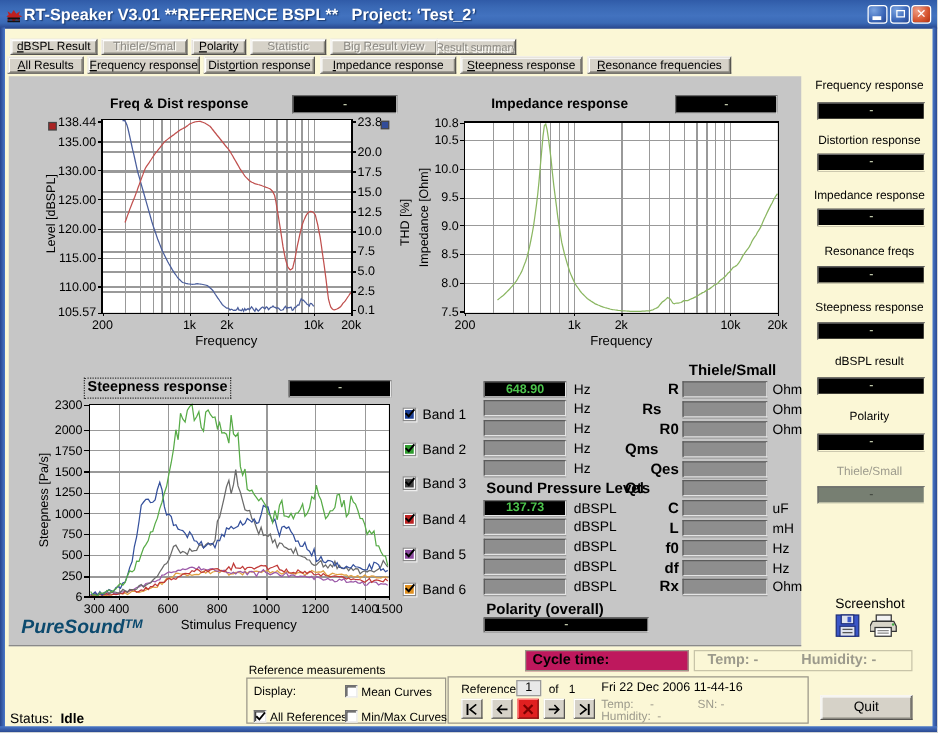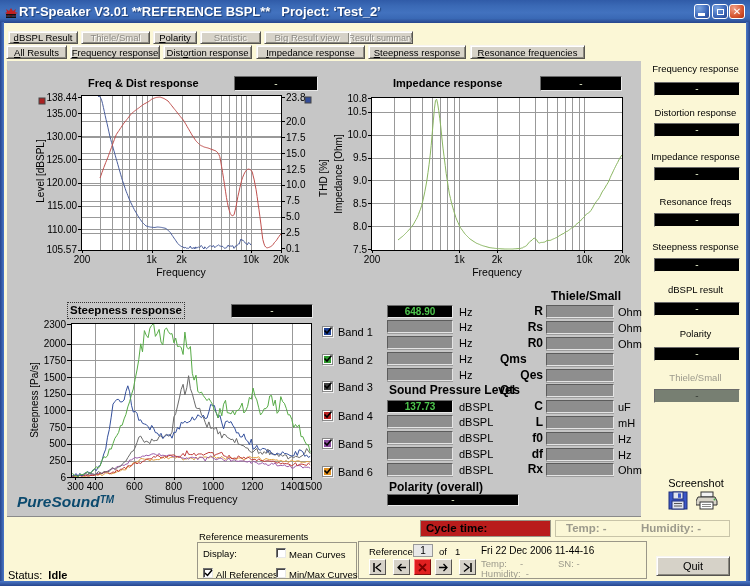--- a/index.html
+++ b/index.html
@@ -343,21 +343,21 @@
 <div class="abs gfield" style="left:387px;top:446.9px;width:66px;height:13px"></div>
 <div class="abs glabel" style="left:459px;top:447.9px">dBSPL</div>
 <div class="abs gfield" style="left:387px;top:462.7px;width:66px;height:13px"></div>
 <div class="abs glabel" style="left:459px;top:463.7px">dBSPL</div>
 <div class="abs gbold" style="left:389px;top:480px">Polarity (overall)</div>
 <div class="abs lcd" style="left:387px;top:493.5px;width:132px;height:12px;line-height:10px">-</div>
 <div class="abs gbold" style="left:551px;top:289px">Thiele/Small</div>
 <div class="abs gbold" style="left:500px;top:304.3px;width:43px;text-align:right">R</div>
 <div class="abs gfield" style="left:546px;top:305.3px;width:68px;height:13px"></div>
 <div class="abs glabel" style="left:618px;top:306.3px">Ohm</div>
-<div class="abs gbold" style="left:500px;top:320.1px;width:43px;text-align:right">Rs</div>
+<div class="abs gbold" style="left:500px;top:320.1px;width:43px;text-align:center">Rs</div>
 <div class="abs gfield" style="left:546px;top:321.1px;width:68px;height:13px"></div>
 <div class="abs glabel" style="left:618px;top:322.1px">Ohm</div>
 <div class="abs gbold" style="left:500px;top:335.9px;width:43px;text-align:right">R0</div>
 <div class="abs gfield" style="left:546px;top:336.9px;width:68px;height:13px"></div>
 <div class="abs glabel" style="left:618px;top:337.9px">Ohm</div>
 <div class="abs gbold" style="left:500px;top:351.7px;width:43px;text-align:left">Qms</div>
 <div class="abs gfield" style="left:546px;top:352.7px;width:68px;height:13px"></div>
 <div class="abs gbold" style="left:500px;top:367.5px;width:43px;text-align:right">Qes</div>
 <div class="abs gfield" style="left:546px;top:368.5px;width:68px;height:13px"></div>
 <div class="abs gbold" style="left:500px;top:383.3px;width:43px;text-align:left">Qts</div>
@@ -417,21 +417,21 @@
 <div class="abs cb" style="left:276px;top:548px"></div>
 <div class="abs small" style="left:289px;top:549px">Mean Curves</div>
 <div class="abs cb" style="left:203px;top:568px">
       <svg width="9" height="9" viewBox="0 0 9 9" style="position:absolute;left:0;top:0">
         <path d="M1 4 L3.5 6.5 L8 1" stroke="#000" stroke-width="1.5" fill="none"></path>
       </svg>
     </div>
 <div class="abs small" style="left:216px;top:569px">All References</div>
 <div class="abs cb" style="left:276px;top:568px"></div>
 <div class="abs small" style="left:289px;top:569px">Min/Max Curves</div>
-<div class="abs" style="left:420px;top:520px;width:131px;height:17px;background:#b91c1c;border:1px solid #9a9788">
+<div class="abs" style="left:420px;top:520px;width:131px;height:17px;background:#be185d;border:1px solid #9a9788">
       <span style="font-weight:bold;font-size:11.5px;position:absolute;left:5px;top:1px">Cycle time:</span>
     </div>
 <div class="abs" style="left:555px;top:520px;width:175px;height:17px;border:1px solid #c8c4a8">
       <span class="gray" style="font-size:11.5px;font-weight:bold;position:absolute;left:10px;top:1px">Temp: -</span>
       <span class="gray" style="font-size:11.5px;font-weight:bold;position:absolute;left:85px;top:1px">Humidity: -</span>
     </div>
 <div class="abs grp" style="left:358px;top:541px;width:289px;height:38px"></div>
 <div class="abs small" style="left:369px;top:546px">Reference</div>
 <div class="abs" style="left:413px;top:544px;width:20px;height:13px;background:#e8e8e8;border:1px solid #999;font-size:10px;text-align:center">1</div>
 <div class="abs small" style="left:439px;top:546px">of</div>

